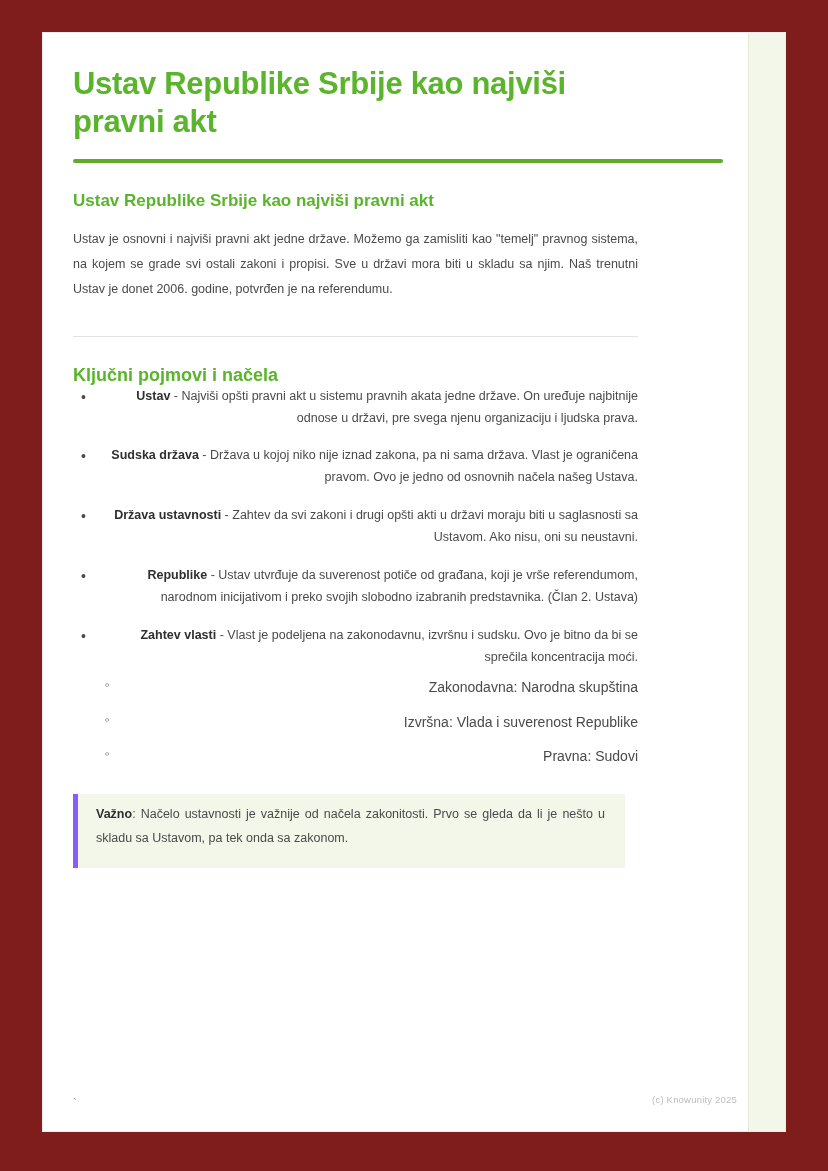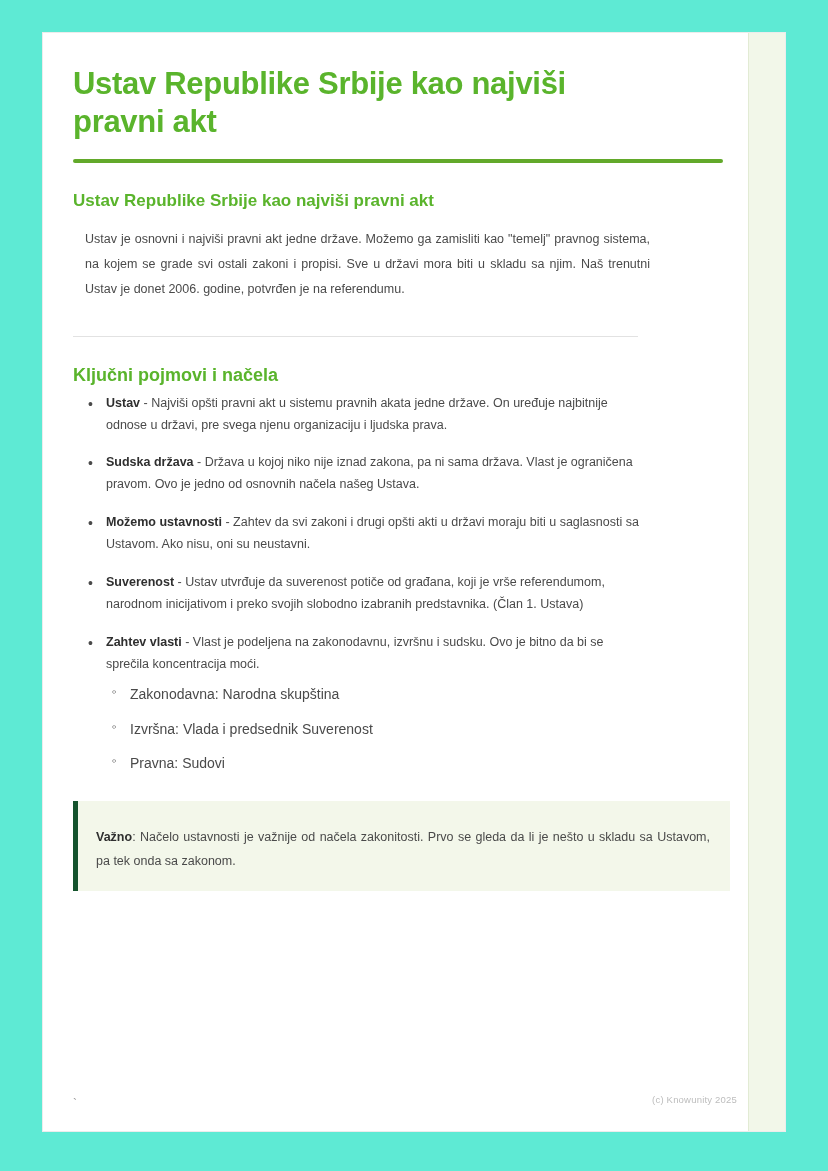--- a/index.html
+++ b/index.html
@@ -10,21 +10,21 @@
   body {
     width: 828px;
     height: 1171px;
     font-family: "Liberation Sans", sans-serif;
     color: #3d3d3d;
   }
   .page {
     position: relative;
     width: 828px;
     height: 1171px;
-    background: #5eead4;
+    background: #7f1d1d;
     overflow: hidden;
   }
   
   .sheet {
     position: absolute;
     left: 42px;
     top: 32px;
     width: 744px;
     height: 1100px;
     background: #ffffff;
@@ -65,41 +65,42 @@
   h2.section-title {
     font-size: 17px;
     font-weight: bold;
     color: #5ab42c;
     margin: 0 0 16px 0;
   }
   p.body-text {
     font-size: 12.5px;
     line-height: 2.0;
     color: #4a4a4a;
-    margin: 12px;
+    margin: 0;
     text-align: justify;
     width: 565px;
   }
   .divider {
     height: 1px;
     background: #e2e2e2;
     width: 565px;
     margin: 34px 0 28px 0;
   }
   h2.section-title-2 {
     font-size: 18px;
     font-weight: bold;
     color: #5ab42c;
     margin: 0 0 0 0;
   }
   ul.key-list {
     list-style: none;
-    margin: 7px;
+    margin: 0;
     padding: 0;
     width: 565px;
+    text-align: right;
   }
   ul.key-list > li {
     position: relative;
     padding-left: 26px;
     margin-bottom: 16px;
     font-size: 12.5px;
     line-height: 1.75;
     color: #4a4a4a;
   }
   ul.key-list > li::before {
@@ -130,25 +131,25 @@
   ul.sub-list > li::before {
     content: "◦";
     position: absolute;
     left: 6px;
     top: -1px;
     font-size: 13px;
     color: #4a4a4a;
   }
   .callout {
     margin-top: 26px;
-    width: 657px;
+    width: 552px;
     box-sizing: border-box;
     background: #f3f7ea;
-    border-left: 5px solid #14532d;
-    padding: 24px 20px 18px 18px;
+    border-left: 5px solid #8b5cf6;
+    padding: 8px 20px 18px 18px;
     font-size: 12.5px;
     line-height: 1.95;
     color: #4a4a4a;
     text-align: justify;
   }
   .callout .term { font-weight: bold; color: #2f2f2f; }
   .tick {
     position: absolute;
     left: 30px;
     top: 1064px;
@@ -187,30 +188,30 @@
       <h2 class="section-title-2">Ključni pojmovi i načela</h2>
 
       <ul class="key-list">
         <li>
           <span class="term">Ustav</span><span> - Najviši opšti pravni akt u sistemu pravnih akata jedne države. On uređuje najbitnije odnose u državi, pre svega njenu organizaciju i ljudska prava.</span>
         </li>
         <li>
           <span class="term">Sudska država</span><span> - Država u kojoj niko nije iznad zakona, pa ni sama država. Vlast je ograničena pravom. Ovo je jedno od osnovnih načela našeg Ustava.</span>
         </li>
         <li>
-          <span class="term">Možemo ustavnosti</span><span> - Zahtev da svi zakoni i drugi opšti akti u državi moraju biti u saglasnosti sa Ustavom. Ako nisu, oni su neustavni.</span>
-        </li>
-        <li>
-          <span class="term">Suverenost</span><span> - Ustav utvrđuje da suverenost potiče od građana, koji je vrše referendumom, narodnom inicijativom i preko svojih slobodno izabranih predstavnika. (Član 1. Ustava)</span>
+          <span class="term">Država ustavnosti</span><span> - Zahtev da svi zakoni i drugi opšti akti u državi moraju biti u saglasnosti sa Ustavom. Ako nisu, oni su neustavni.</span>
+        </li>
+        <li>
+          <span class="term">Republike</span><span> - Ustav utvrđuje da suverenost potiče od građana, koji je vrše referendumom, narodnom inicijativom i preko svojih slobodno izabranih predstavnika. (Član 2. Ustava)</span>
         </li>
         <li>
           <span class="term">Zahtev vlasti</span><span> - Vlast je podeljena na zakonodavnu, izvršnu i sudsku. Ovo je bitno da bi se sprečila koncentracija moći.</span>
           <ul class="sub-list">
             <li>Zakonodavna: Narodna skupština</li>
-            <li>Izvršna: Vlada i predsednik Suverenost</li>
+            <li>Izvršna: Vlada i suverenost Republike</li>
             <li>Pravna: Sudovi</li>
           </ul>
         </li>
       </ul>
 
       <div class="callout">
         <span class="term">Važno</span><span>: Načelo ustavnosti je važnije od načela zakonitosti. Prvo se gleda da li je nešto u skladu sa Ustavom, pa tek onda sa zakonom.</span>
       </div>
 
     </div>

